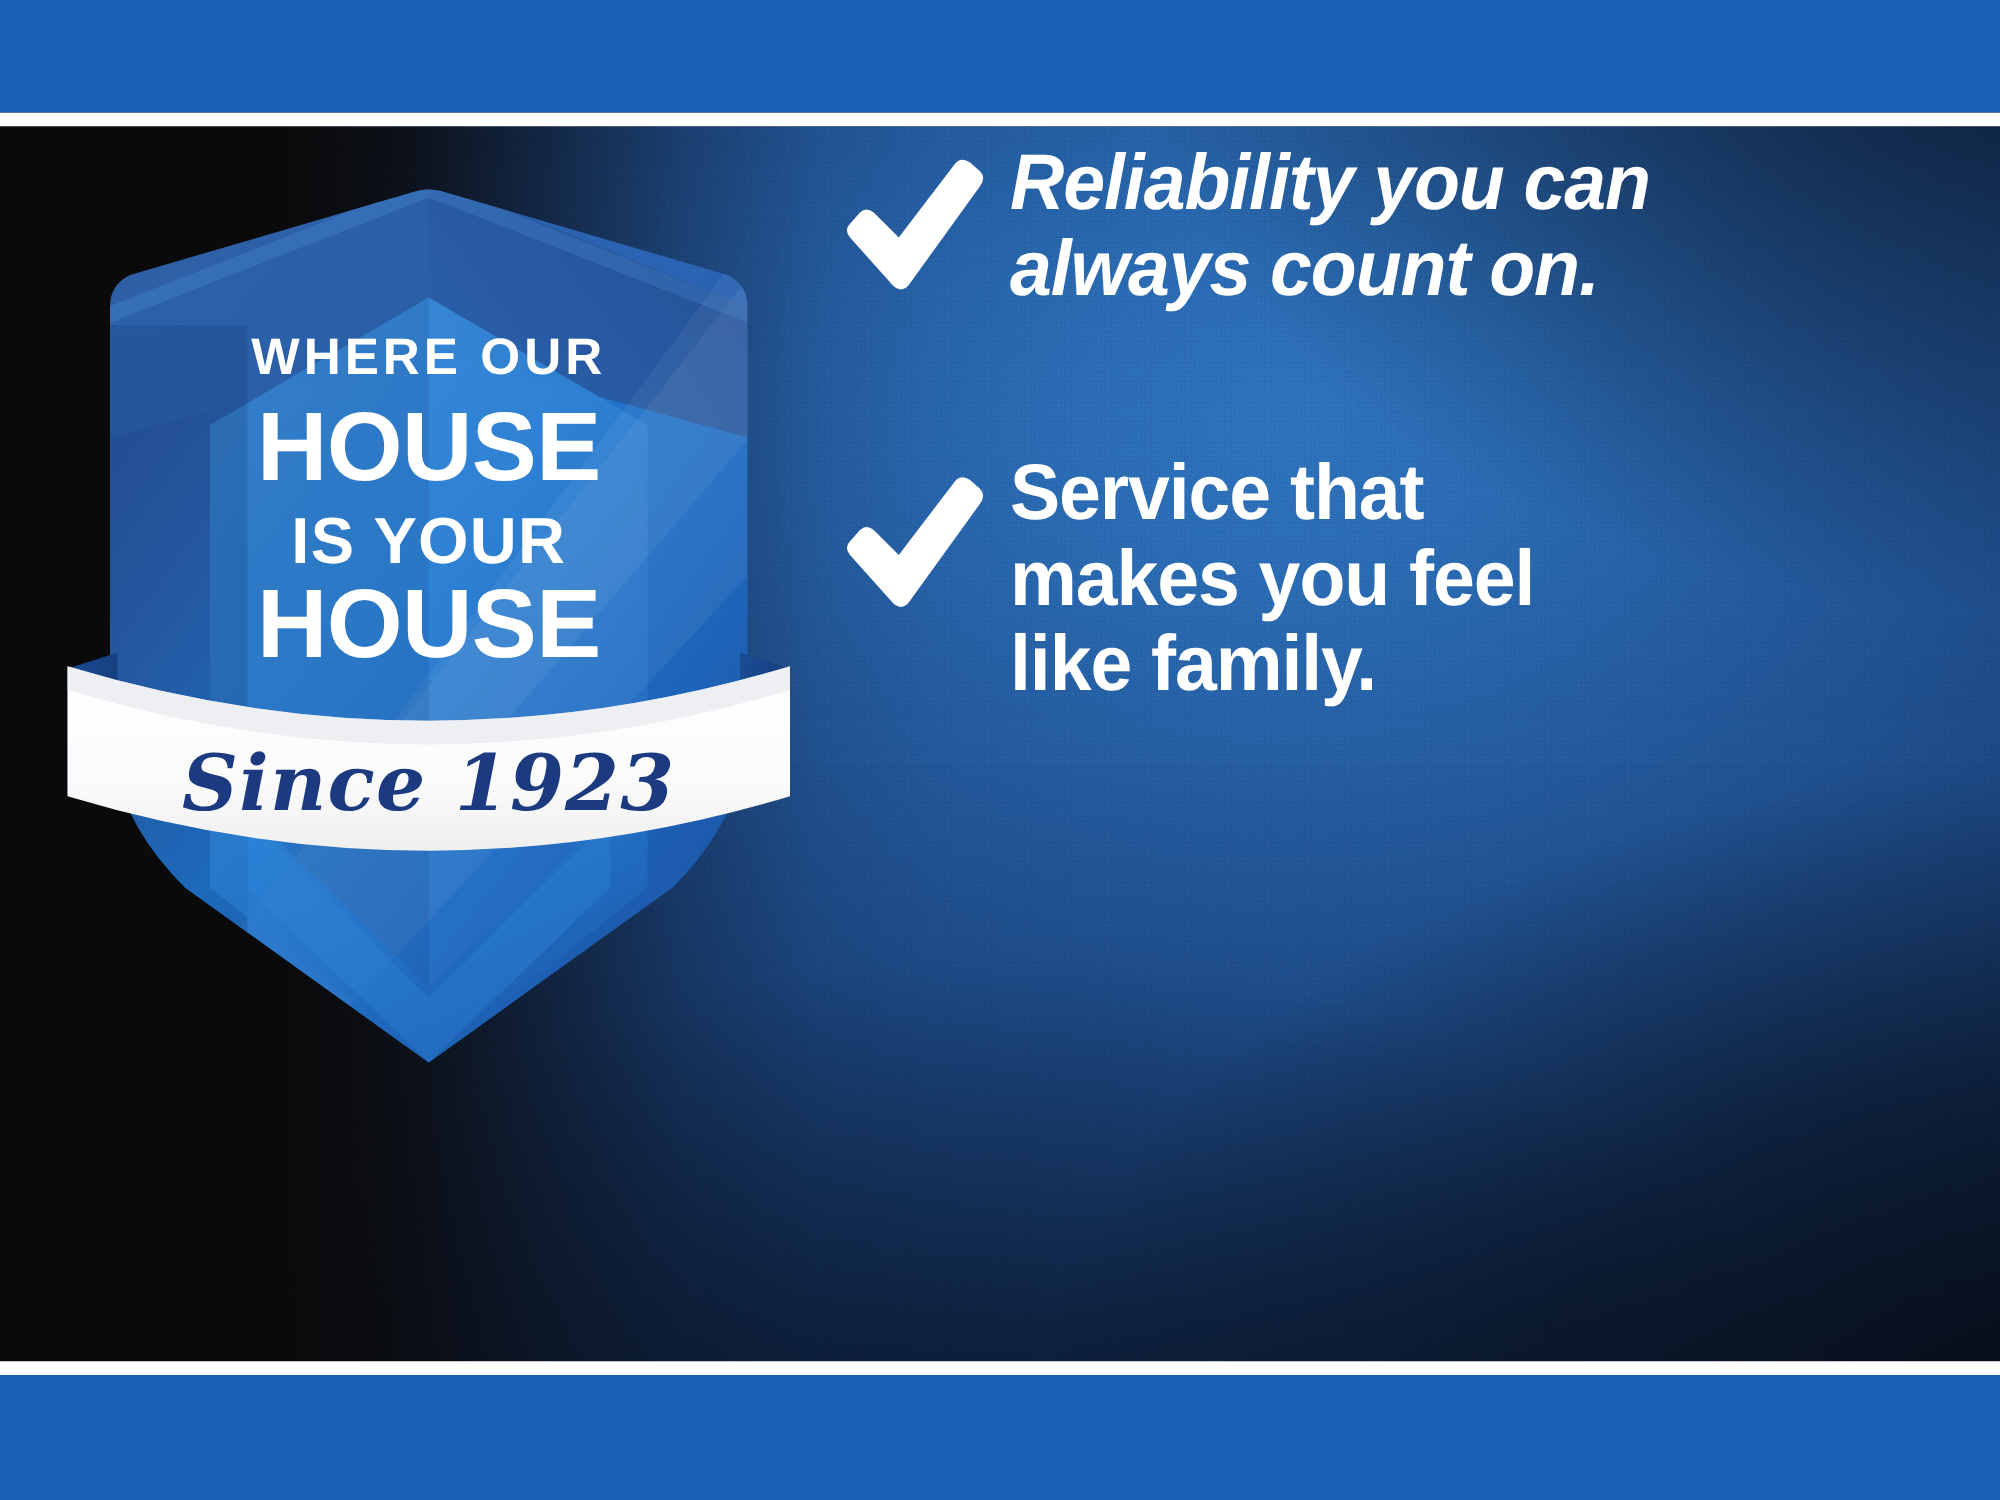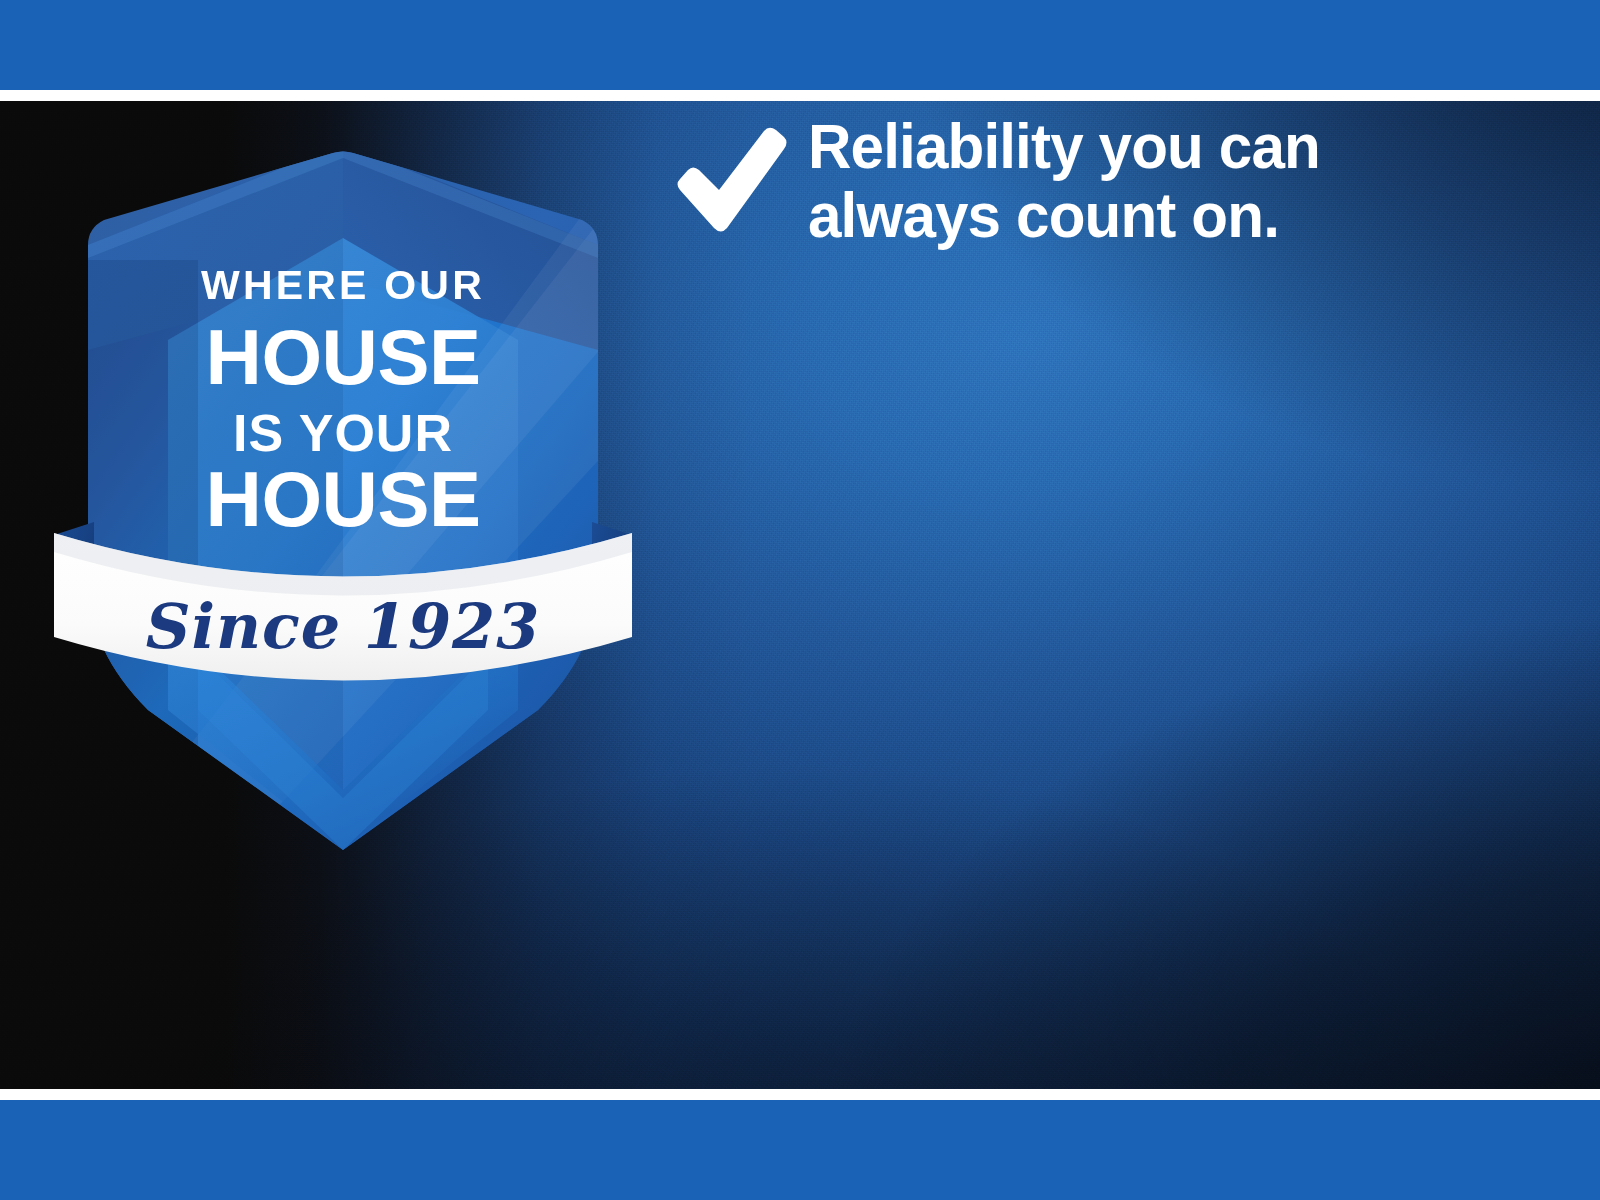--- a/index.html
+++ b/index.html
@@ -103,21 +103,21 @@
     color:#ffffff;
     font-weight:700;
     font-size:63px;
     line-height:1.09;
     letter-spacing:-0.9px;
     white-space:pre-line;
     font-family:"Liberation Sans", sans-serif;
     transform:scaleX(0.955);
     transform-origin:left top;
   }
-  #b1{left:0;top:112px;}
+  #b1{left:0;top:112px;font-style:italic;}
   #b1 .check{margin-top:12px;}
   #b2{left:0;top:360px;}
   #b2 .check{margin-top:18px;}
   #b3{left:0;top:660px;}
   #b3 .check{margin-top:22px;}
 </style>
 </head>
 <body>
 
 <div id="stage">
@@ -242,17 +242,27 @@
     <div class="bullet" id="b1">
       <span class="check">
         <svg viewBox="0 0 118 116" xmlns="http://www.w3.org/2000/svg">
           <path d="M8 55 L16 46 Q21 41 27 46 L47 66 L92 7 Q97 1 104 6 L112 13 Q117 18 112 25 L55 104 Q49 111 42 104 L8 66 Q3 60 8 55 Z" fill="#ffffff"></path>
         </svg>
       </span>
       <span class="btext">Reliability you can
 always count on.</span>
     </div>
 
+    <div class="bullet" id="b2">
+      <span class="check">
+        <svg viewBox="0 0 118 116" xmlns="http://www.w3.org/2000/svg">
+          <path d="M8 55 L16 46 Q21 41 27 46 L47 66 L92 7 Q97 1 104 6 L112 13 Q117 18 112 25 L55 104 Q49 111 42 104 L8 66 Q3 60 8 55 Z" fill="#ffffff"></path>
+        </svg>
+      </span>
+      <span class="btext">Service that
+makes you feel
+like family.</span>
+    </div>
 
 
   </div>
 
 </div>
 
 </body></html>

